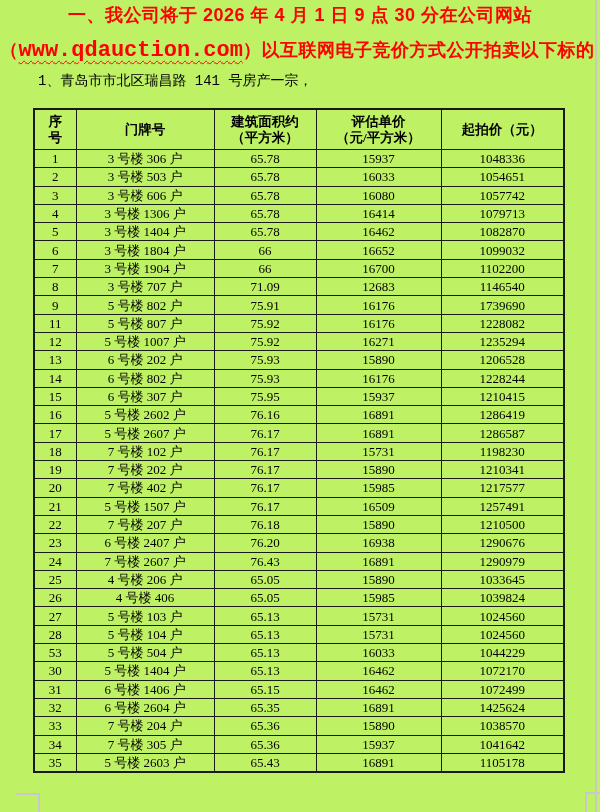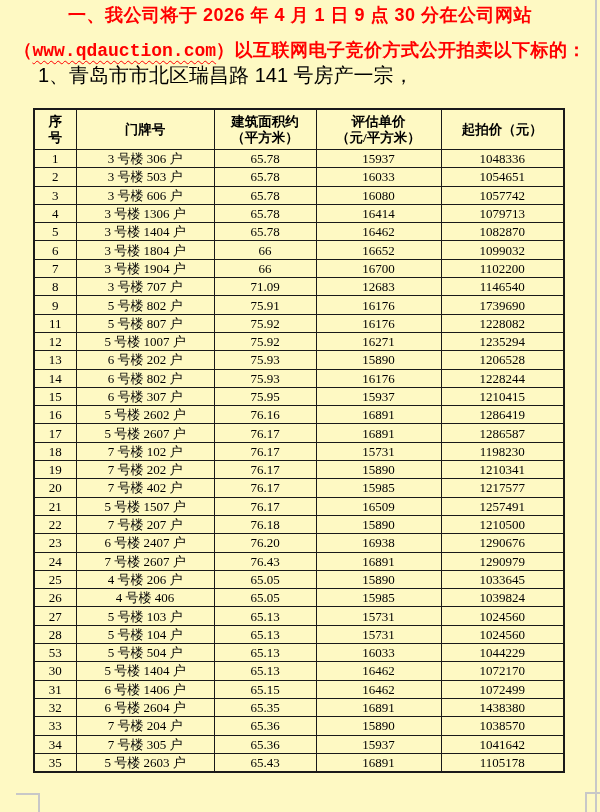--- a/index.html
+++ b/index.html
@@ -1,52 +1,52 @@
 <!DOCTYPE html>
 <html><head>
 <meta charset="utf-8">
 <style>
   html, body { margin: 0; padding: 0; background: #ffffff; }
   .page {
     position: relative;
     width: 600px;
     height: 812px;
-    background: #fef9c3;
+    background: #bef264;
     overflow: hidden;
     font-family: "Liberation Serif", serif;
     color: #000000;
   }
   .title-line {
     position: absolute;
     left: 0;
     width: 100%;
     text-align: center;
     color: #ff0000;
     font-family: "Liberation Sans", sans-serif;
     font-weight: bold;
     font-size: 18px;
     letter-spacing: 0.5px;
     white-space: nowrap;
   }
   .title-line.l1 { top: 3px; }
   .title-line.l2 { top: 38px; }
   .url {
     font-family: "Liberation Mono", monospace;
-    font-size: 18px;
+    font-size: 22px;
     letter-spacing: 0;
     text-decoration: underline wavy #ff0000 1px;
     text-underline-offset: 4px;
     margin-top: 36px;
   }
   .intro {
     position: absolute;
-    top: 62px;
+    top: 72px;
     left: 38px;
-    font-size: 20px;
-    font-family: Liberation Sans, sans-serif;
+    font-size: 14px;
+    font-family: Liberation Mono, monospace;
     color: #000000;
     white-space: nowrap;
   }
   table.lots {
     position: absolute;
     top: 108px;
     left: 33px;
     width: 530px;
     border-collapse: collapse;
     table-layout: fixed;
@@ -333,21 +333,21 @@
           <td>6 号楼 1406 户</td>
           <td>65.15</td>
           <td>16462</td>
           <td>1072499</td>
         </tr>
         <tr>
           <td>32</td>
           <td>6 号楼 2604 户</td>
           <td>65.35</td>
           <td>16891</td>
-          <td>1438380</td>
+          <td>1425624</td>
         </tr>
         <tr>
           <td>33</td>
           <td>7 号楼 204 户</td>
           <td>65.36</td>
           <td>15890</td>
           <td>1038570</td>
         </tr>
         <tr>
           <td>34</td>

